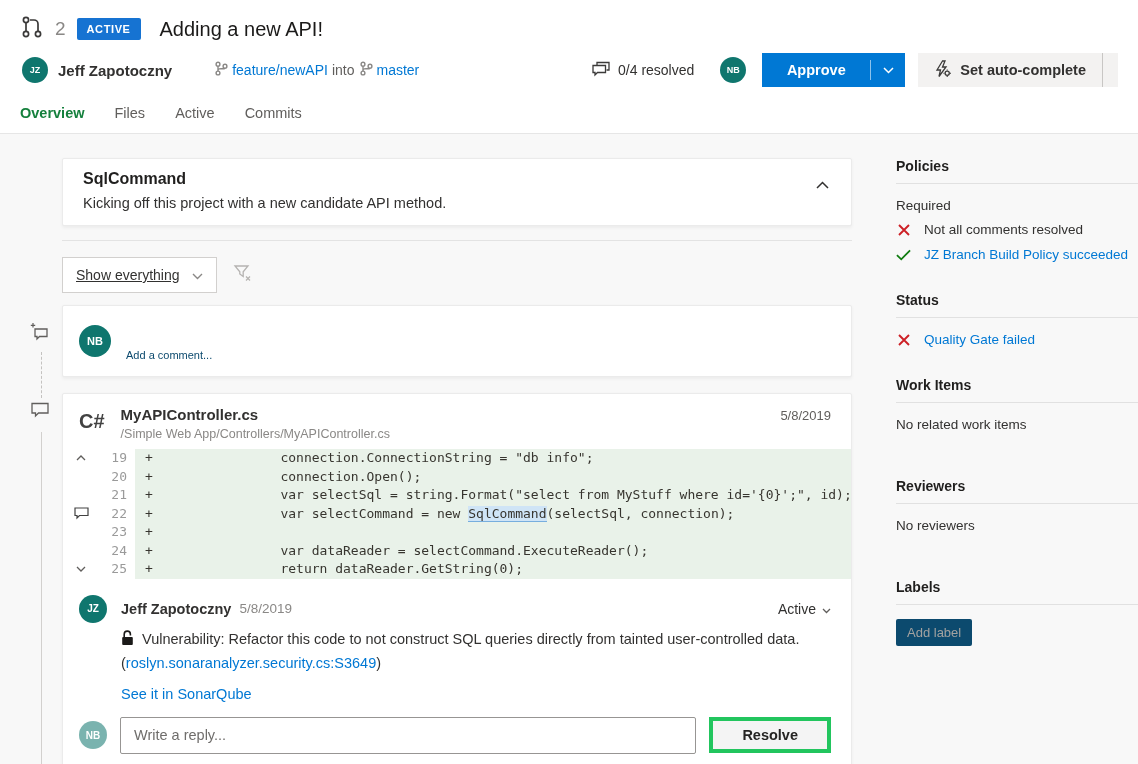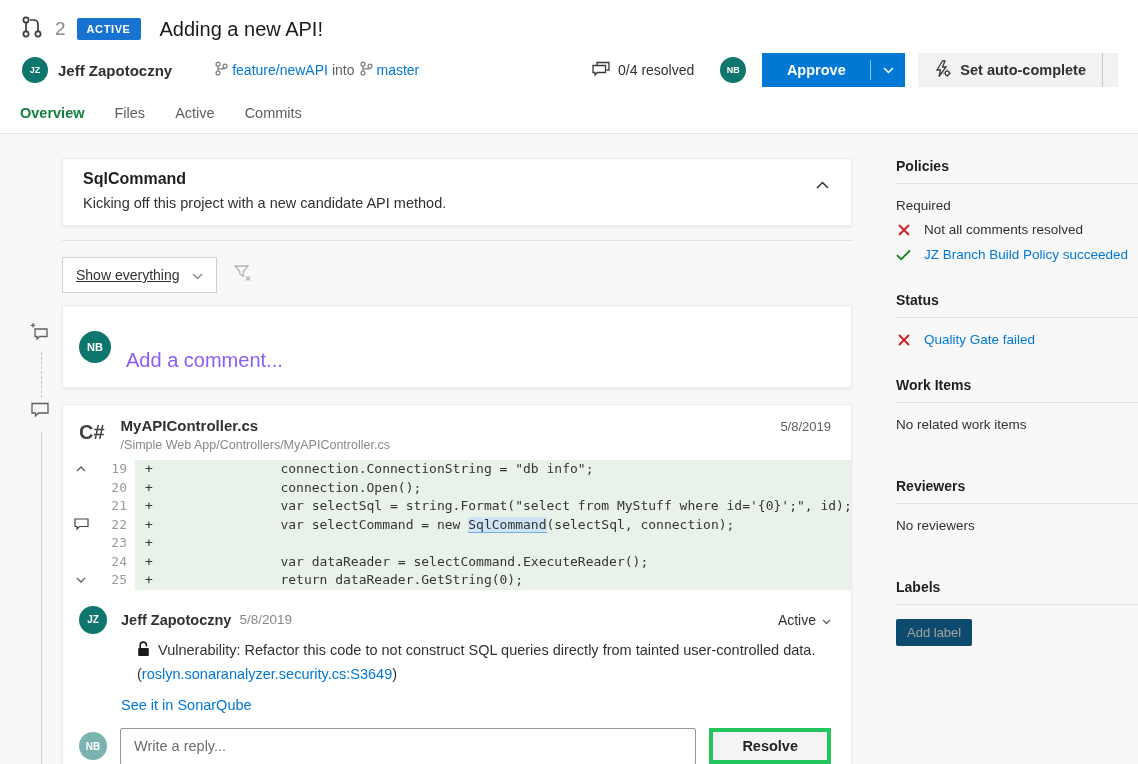--- a/index.html
+++ b/index.html
@@ -57,21 +57,21 @@
   .desc-text { font-size:14.5px; margin-top:4px; line-height:20px; }
   .desc-chev { position:absolute; right:22px; top:16px; cursor:pointer; }
 
   .content-divider { border:none; border-top:1px solid #e3e3e3; margin:14px 0 0 0; }
 
   .filter-row { display:flex; align-items:center; gap:16px; margin-top:16px; }
   .dropdown { height:36px; background:#fff; border:1px solid #d2d0ce; display:flex;
     align-items:center; gap:12px; padding:0 13px; font-size:14px; cursor:pointer;text-decoration:underline; }
 
   .comment-card { margin-top:12px; display:flex; align-items:center; gap:15px; padding:15px 16px; }
-  .placeholder { color:#8b5cf6; font-size:20px;margin-top:28px; }
+  .placeholder { color:#0c4a6e; font-size:11px;margin-top:28px; }
 
   .file-card { margin-top:16px; }
   .file-header { display:flex; align-items:flex-start; padding:12px 20px 8px 16px; }
   .lang-badge { font-size:20px; font-weight:700; color:#424242; margin:4px 16px 0 0; }
   .file-name { font-size:15px; font-weight:700; line-height:18px; }
   .file-path { font-size:12.5px; color:#8a8886; margin-top:3px; }
   .file-date { margin-left:auto; font-size:13px; color:#605e5c; padding-top:2px; }
 
   .diff { font-family:"DejaVu Sans Mono", monospace; font-size:13px; }
   .diff-row { display:flex; height:18.5px; line-height:18.5px; }
@@ -81,21 +81,21 @@
     overflow:hidden; color:#37352f; padding-left:10px; }
   .sign { display:inline-block; width:18px; }
   .hl { background:#cfe4f6; border-bottom:1px solid #77aede; }
 
   .thread { padding:16px 20px 0 16px; }
   .thread-head { display:flex; align-items:center; }
   .thread-name { font-size:14.5px; font-weight:700; margin-left:14px; }
   .thread-date { font-size:13.5px; color:#8a8886; margin-left:8px; }
   .active-dd { margin-left:auto; display:flex; align-items:center; gap:6px;
     font-size:14px; cursor:pointer; }
-  .thread-body { margin-left:58px; margin-top:5px; font-size:14.5px; line-height:22px; max-width:690px; }
+  .thread-body { margin-left:42px; margin-top:5px; font-size:14.5px; line-height:22px; max-width:690px; }
   .lock-ic { margin-right:4px; vertical-align:-2px; }
   .sonar-link { display:inline-block; margin:12px 0 0 42px; font-size:14.5px; }
   .reply-row { display:flex; align-items:center; padding:14px 20px 16px 16px; gap:13px; }
   .reply-input { flex:1; height:37px; border:1px solid #979593; border-radius:2px;
     padding:0 13px; font-size:14.5px; font-family:"Liberation Sans",sans-serif; color:#323130; }
   .reply-input::placeholder { color:#6f6d6b; }
   .resolve-btn { height:36px; padding:0 29px; background:#f4f4f4; border:4px solid #22c55e;
     font-size:14.5px; font-weight:700; color:#252423; cursor:pointer; }
 
   

